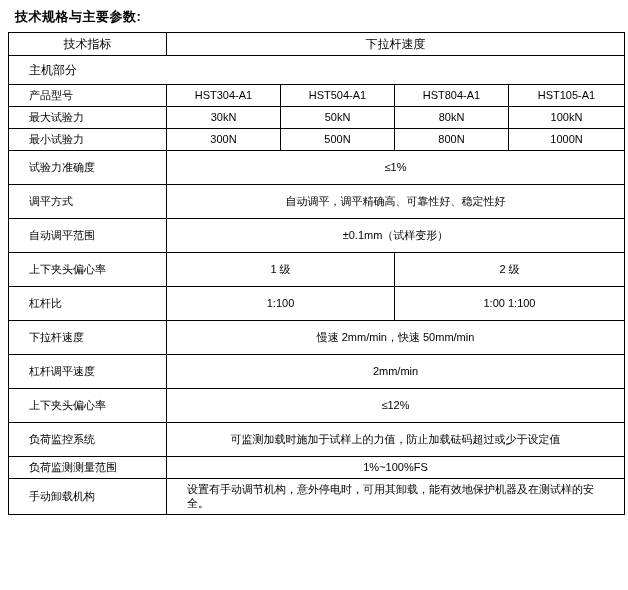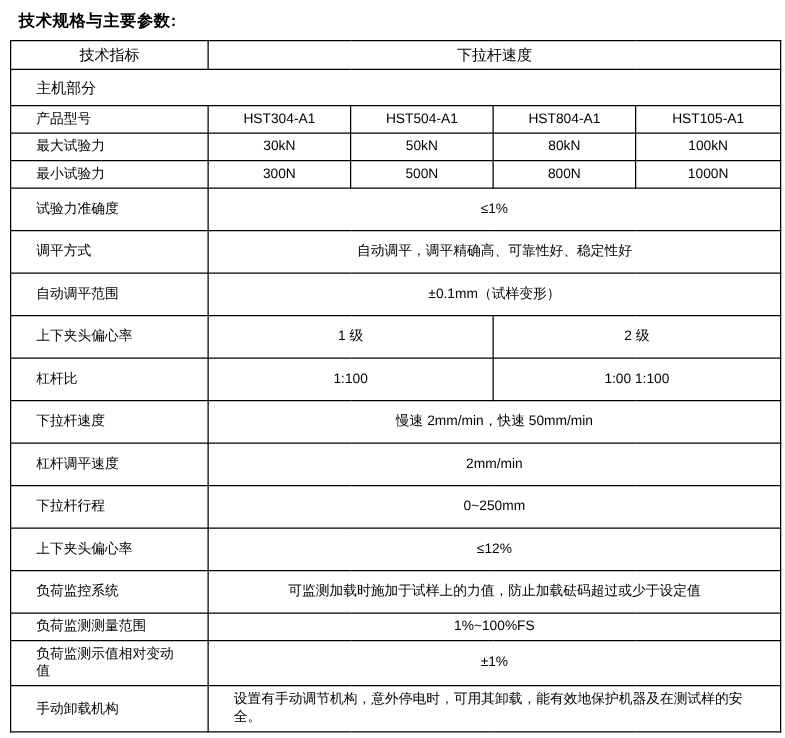--- a/index.html
+++ b/index.html
@@ -151,44 +151,36 @@
       <tr class="two-line">
         <td class="row-label">下拉杆速度</td>
         <td class="c-center" colspan="4">慢速 2mm/min，快速 50mm/min</td>
       </tr>
 
       <tr class="two-line">
         <td class="row-label">杠杆调平速度</td>
         <td class="c-center" colspan="4">2mm/min</td>
       </tr>
 
-      <tr class="two-line">
-        <td class="row-label">下拉杆行程</td>
-        <td class="c-center" colspan="4">0~250mm</td>
-      </tr>
 
       <tr class="two-line">
         <td class="row-label">上下夹头偏心率</td>
         <td class="c-center" colspan="4">≤12%</td>
       </tr>
 
       <tr class="two-line">
         <td class="row-label">负荷监控系统</td>
         <td class="c-center" colspan="4">可监测加载时施加于试样上的力值，防止加载砝码超过或少于设定值</td>
       </tr>
 
       <tr>
         <td class="row-label">负荷监测测量范围</td>
         <td class="c-center" colspan="4">1%~100%FS</td>
       </tr>
 
-      <tr>
-        <td class="row-label">负荷监测示值相对变动值</td>
-        <td class="c-center" colspan="4">±1%</td>
-      </tr>
 
       <tr class="tall">
         <td class="row-label">手动卸载机构</td>
         <td class="note-cell" colspan="4">设置有手动调节机构，意外停电时，可用其卸载，能有效地保护机器及在测试样的安全。</td>
       </tr>
 
     </tbody>
   </table>
 
 </div>

